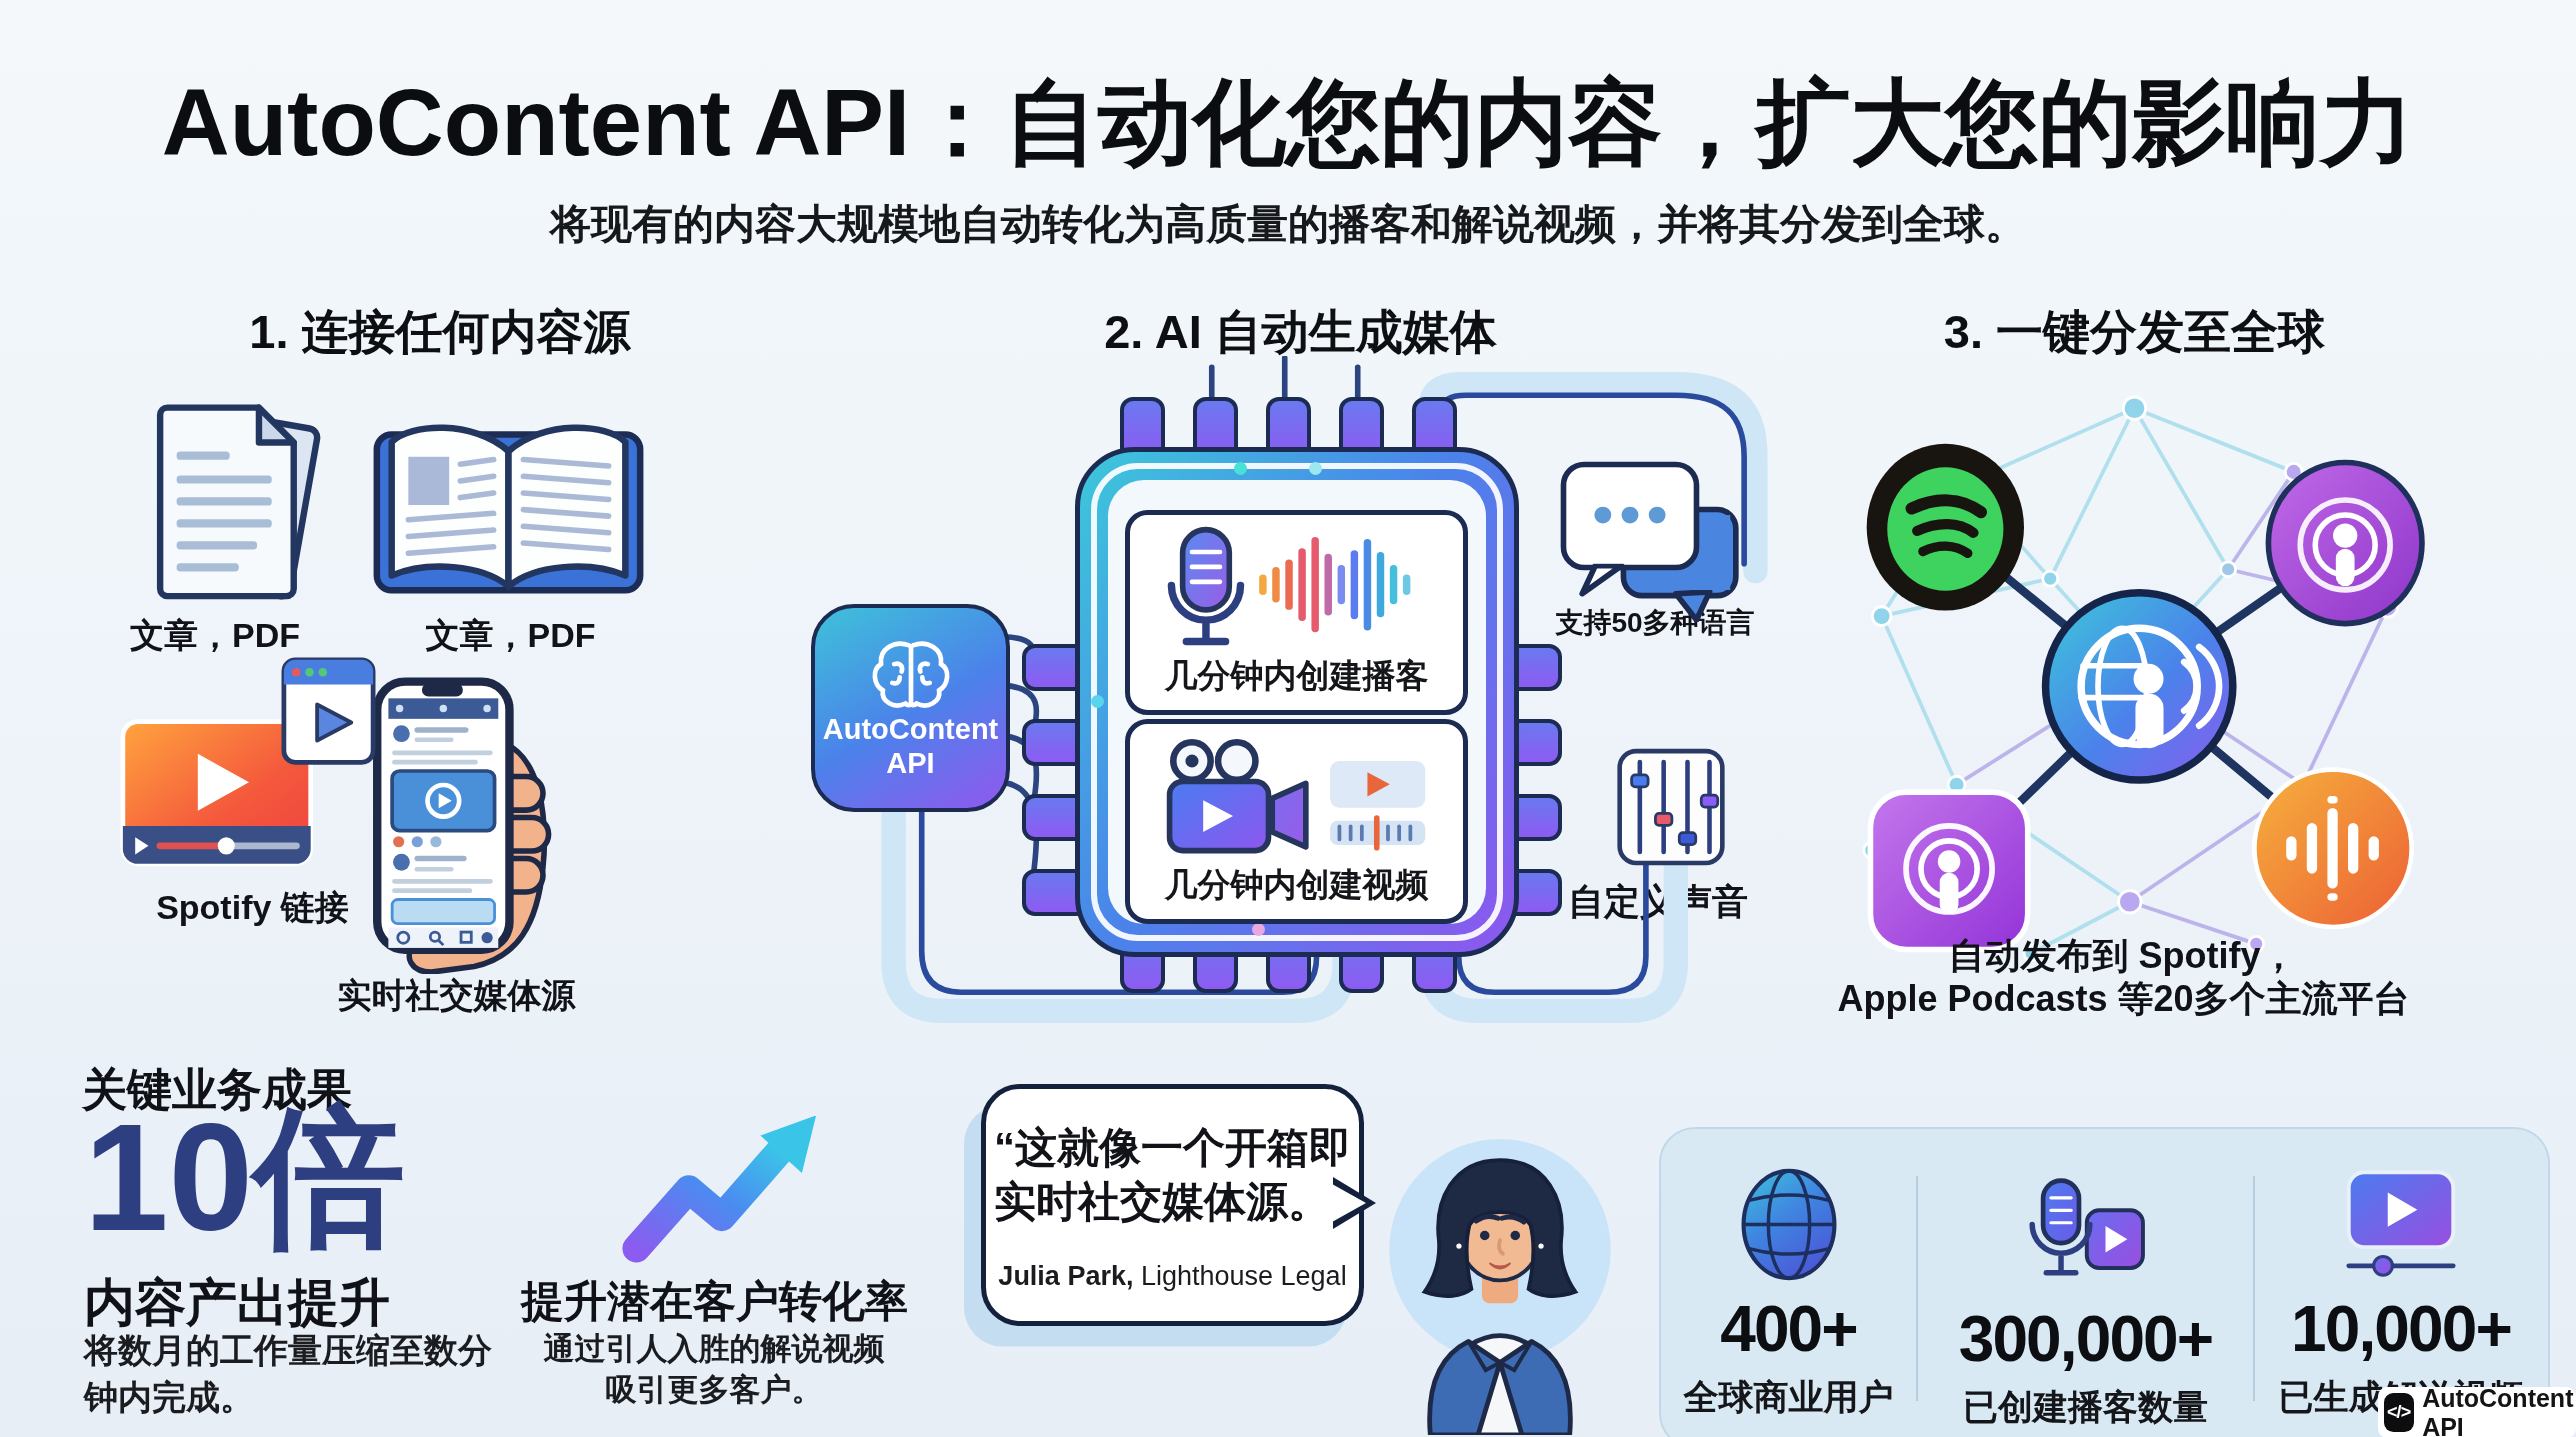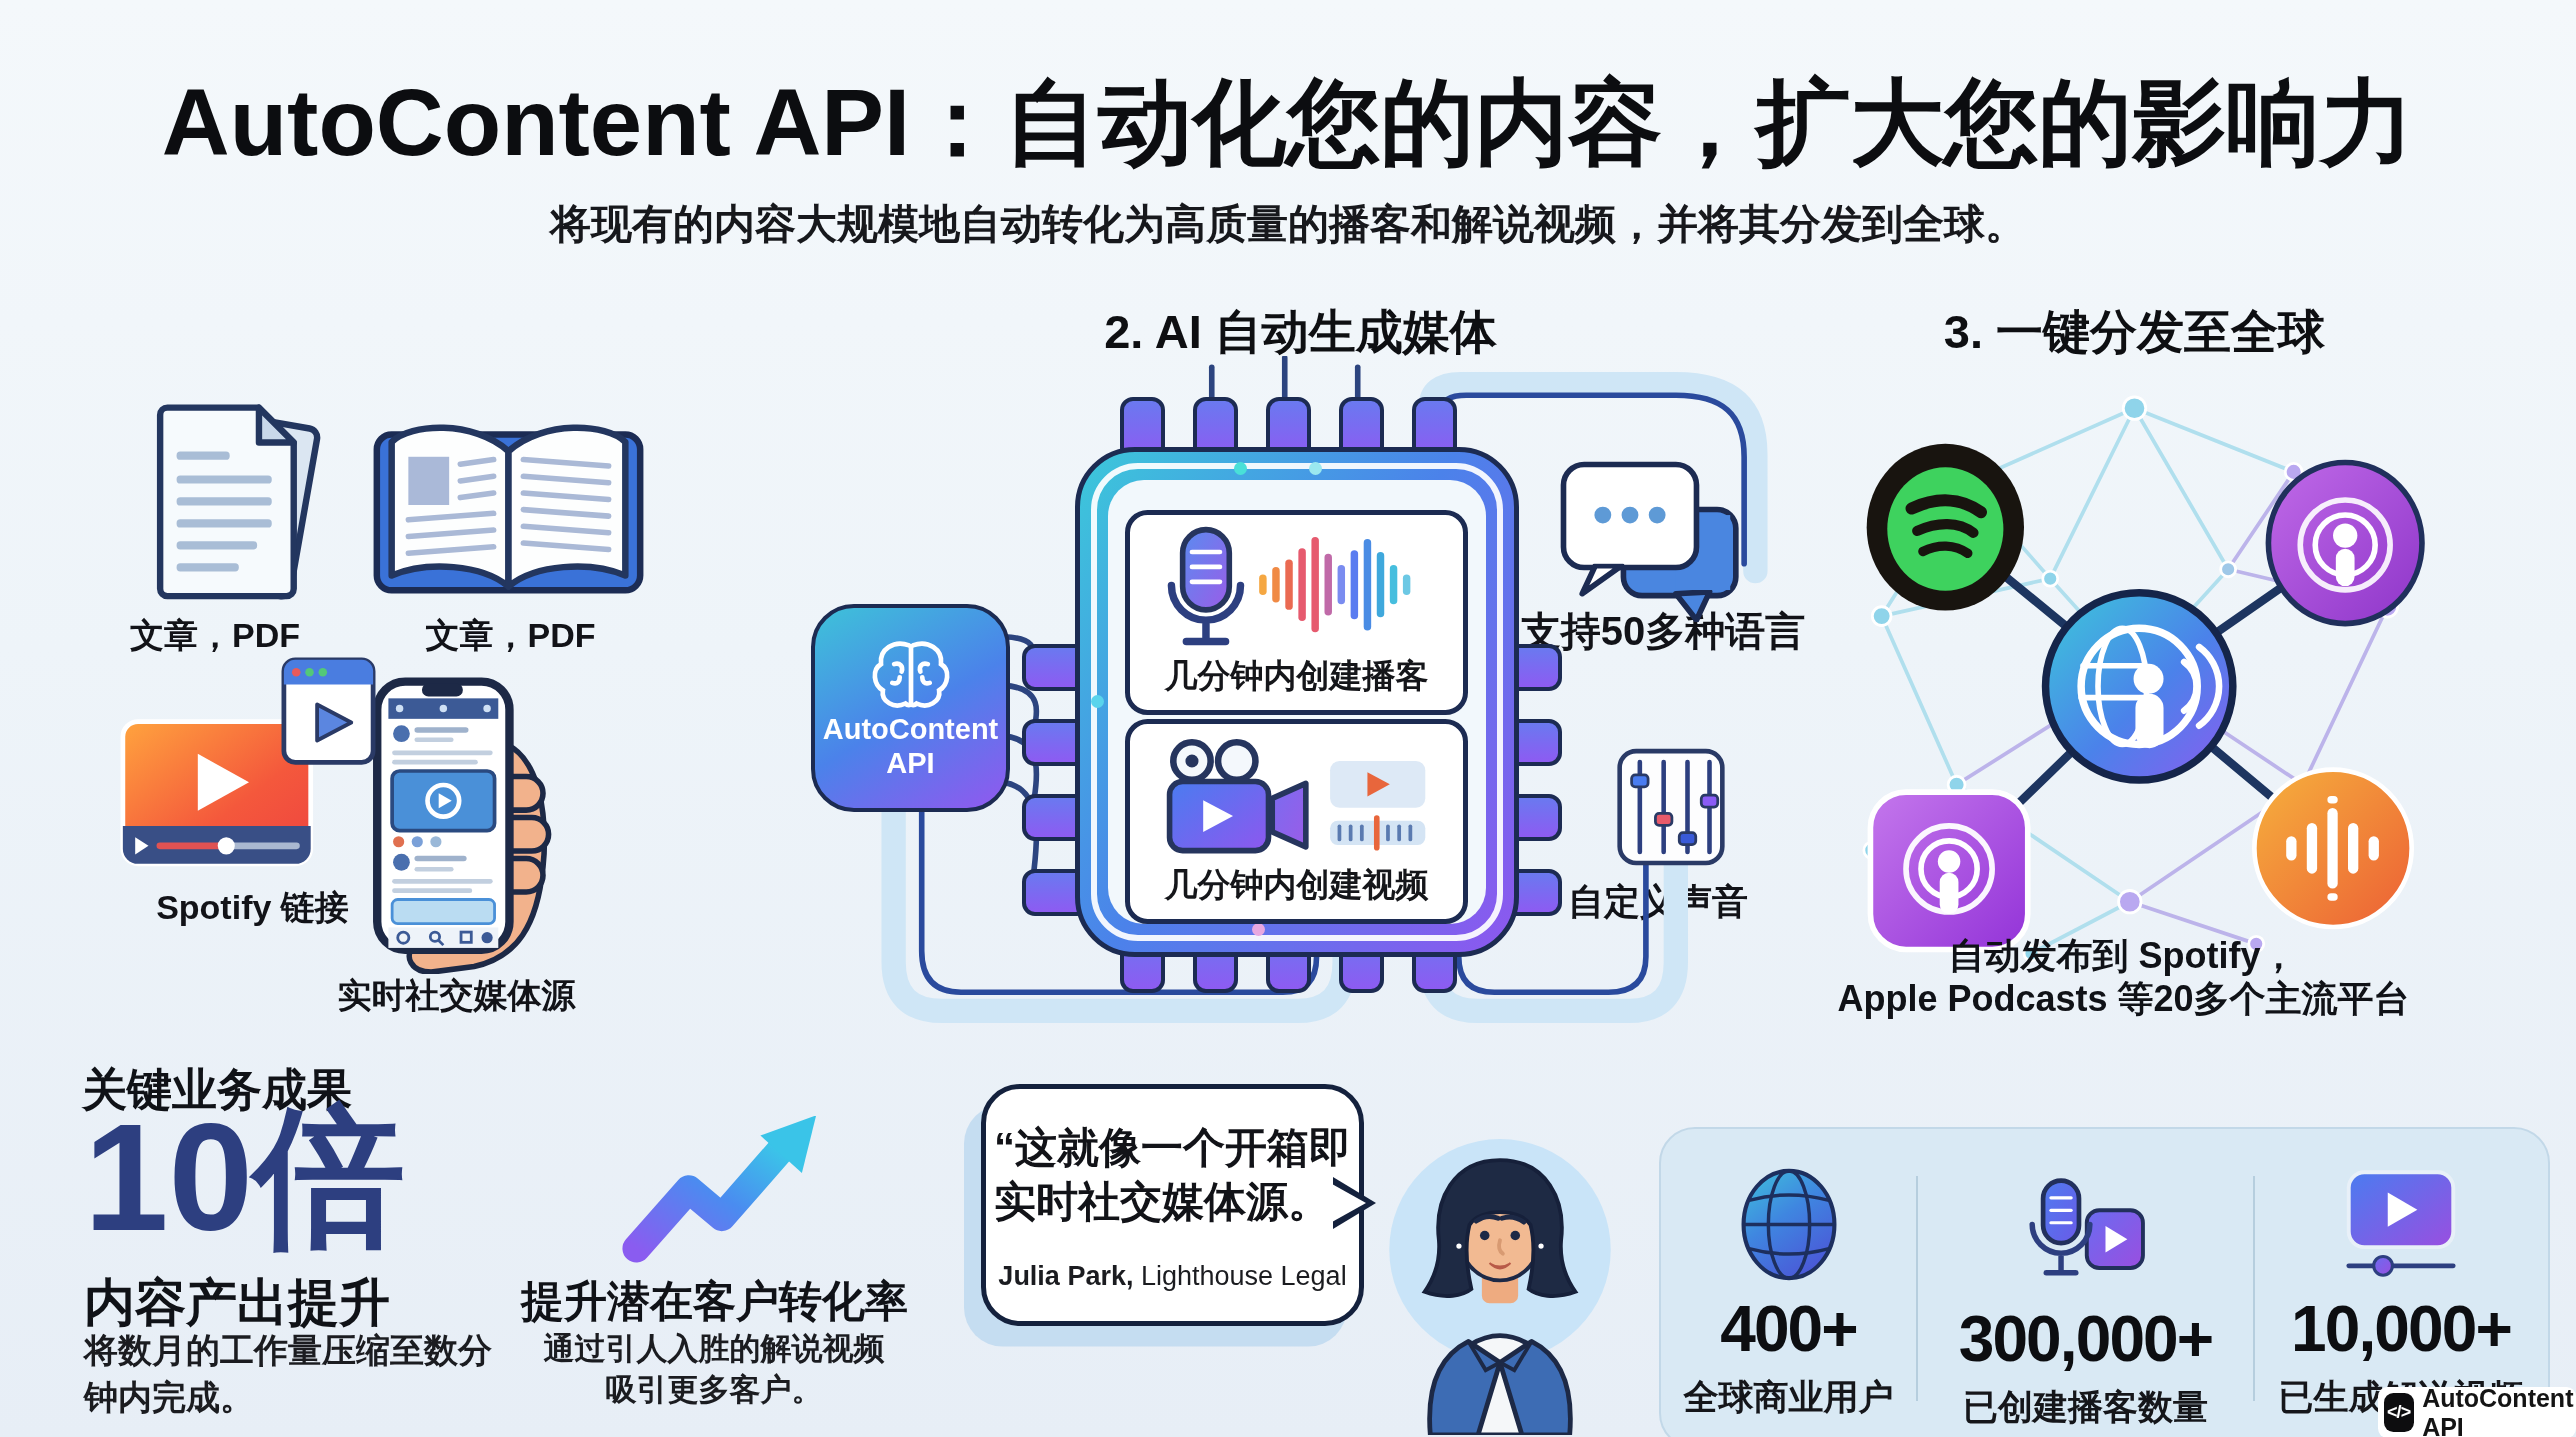--- a/index.html
+++ b/index.html
@@ -60,21 +60,21 @@
   #cardB{left:1125px;top:719px;}
   .chip-card svg{position:absolute;top:9.4px;left:26px;}
   .chip-card .clabel{font-size:33px;font-weight:700;color:#15161a;margin-bottom:11.2px;}
 
   #badge{left:811px;top:604px;width:191px;height:200px;border-radius:43px;z-index:5;
     background:linear-gradient(150deg,#3ec2d9 0%,#4b82ea 52%,#9158ef 100%);
     border:4.7px solid #1c2b52;display:flex;flex-direction:column;align-items:center;justify-content:center;gap:1.9px;}
   .badge-text{color:#ffffff;font-size:29px;font-weight:800;line-height:1.12;}
 
   #ic-bubbles{left:1556px;top:455px;width:192px;height:167px;z-index:4;}
-  #lbl-lang{left:1468px;top:604px;width:374px;font-size:40px;padding-left:8px;}
+  #lbl-lang{left:1468px;top:604px;width:374px;font-size:28px;}
   #ic-sliders{left:1616px;top:747px;width:110px;height:120px;z-index:4;}
   #lbl-voice{left:1471px;top:878px;width:374px;font-size:36px;}
 
   
   #network{left:1816px;top:382px;width:637px;height:604px;}
   #dist-cap1{left:1795px;top:932px;width:655px;font-size:36px;font-weight:800;}
   #dist-cap2{left:1749px;top:975px;width:749px;font-size:36px;font-weight:800;}
 
   
   #outcomes-heading{left:82px;top:1060px;font-size:45px;font-weight:800;}
@@ -121,20 +121,21 @@
   #wm-label{font-size:25px;font-weight:600;color:#141414;}
 </style>
 </head>
 <body>
 
 <div class="canvas">
 
   <div class="abs ctr" id="title">AutoContent API：自动化您的内容，扩大您的影响力</div>
   <div class="abs ctr" id="subtitle">将现有的内容大规模地自动转化为高质量的播客和解说视频，并将其分发到全球。</div>
 
+  <div class="abs ctr col-heading" id="src-heading">1. 连接任何内容源</div>
 
   <svg class="abs" id="ic-docs" viewBox="0 0 200 240">
     <rect x="52" y="30" width="128" height="186" rx="10" transform="rotate(10 116 123)" fill="#dbe6f2" stroke="#23365f" stroke-width="7"></rect>
     <path d="M22,26 a8,8 0 0 1 8,-8 h100 l38,38 v160 a8,8 0 0 1 -8,8 h-130 a8,8 0 0 1 -8,-8 z" fill="#f6fafd" stroke="#23365f" stroke-width="7" stroke-linejoin="round"></path>
     <path d="M130,18 v38 h38 z" fill="#c9d8ea" stroke="#23365f" stroke-width="7" stroke-linejoin="round"></path>
     <g fill="#a9bdd6">
       <rect x="40" y="66" width="58" height="9" rx="4"></rect>
         <rect x="40" y="92" width="104" height="9" rx="4"></rect>
       <rect x="40" y="116" width="104" height="9" rx="4"></rect>
         <rect x="40" y="140" width="104" height="9" rx="4"></rect>

